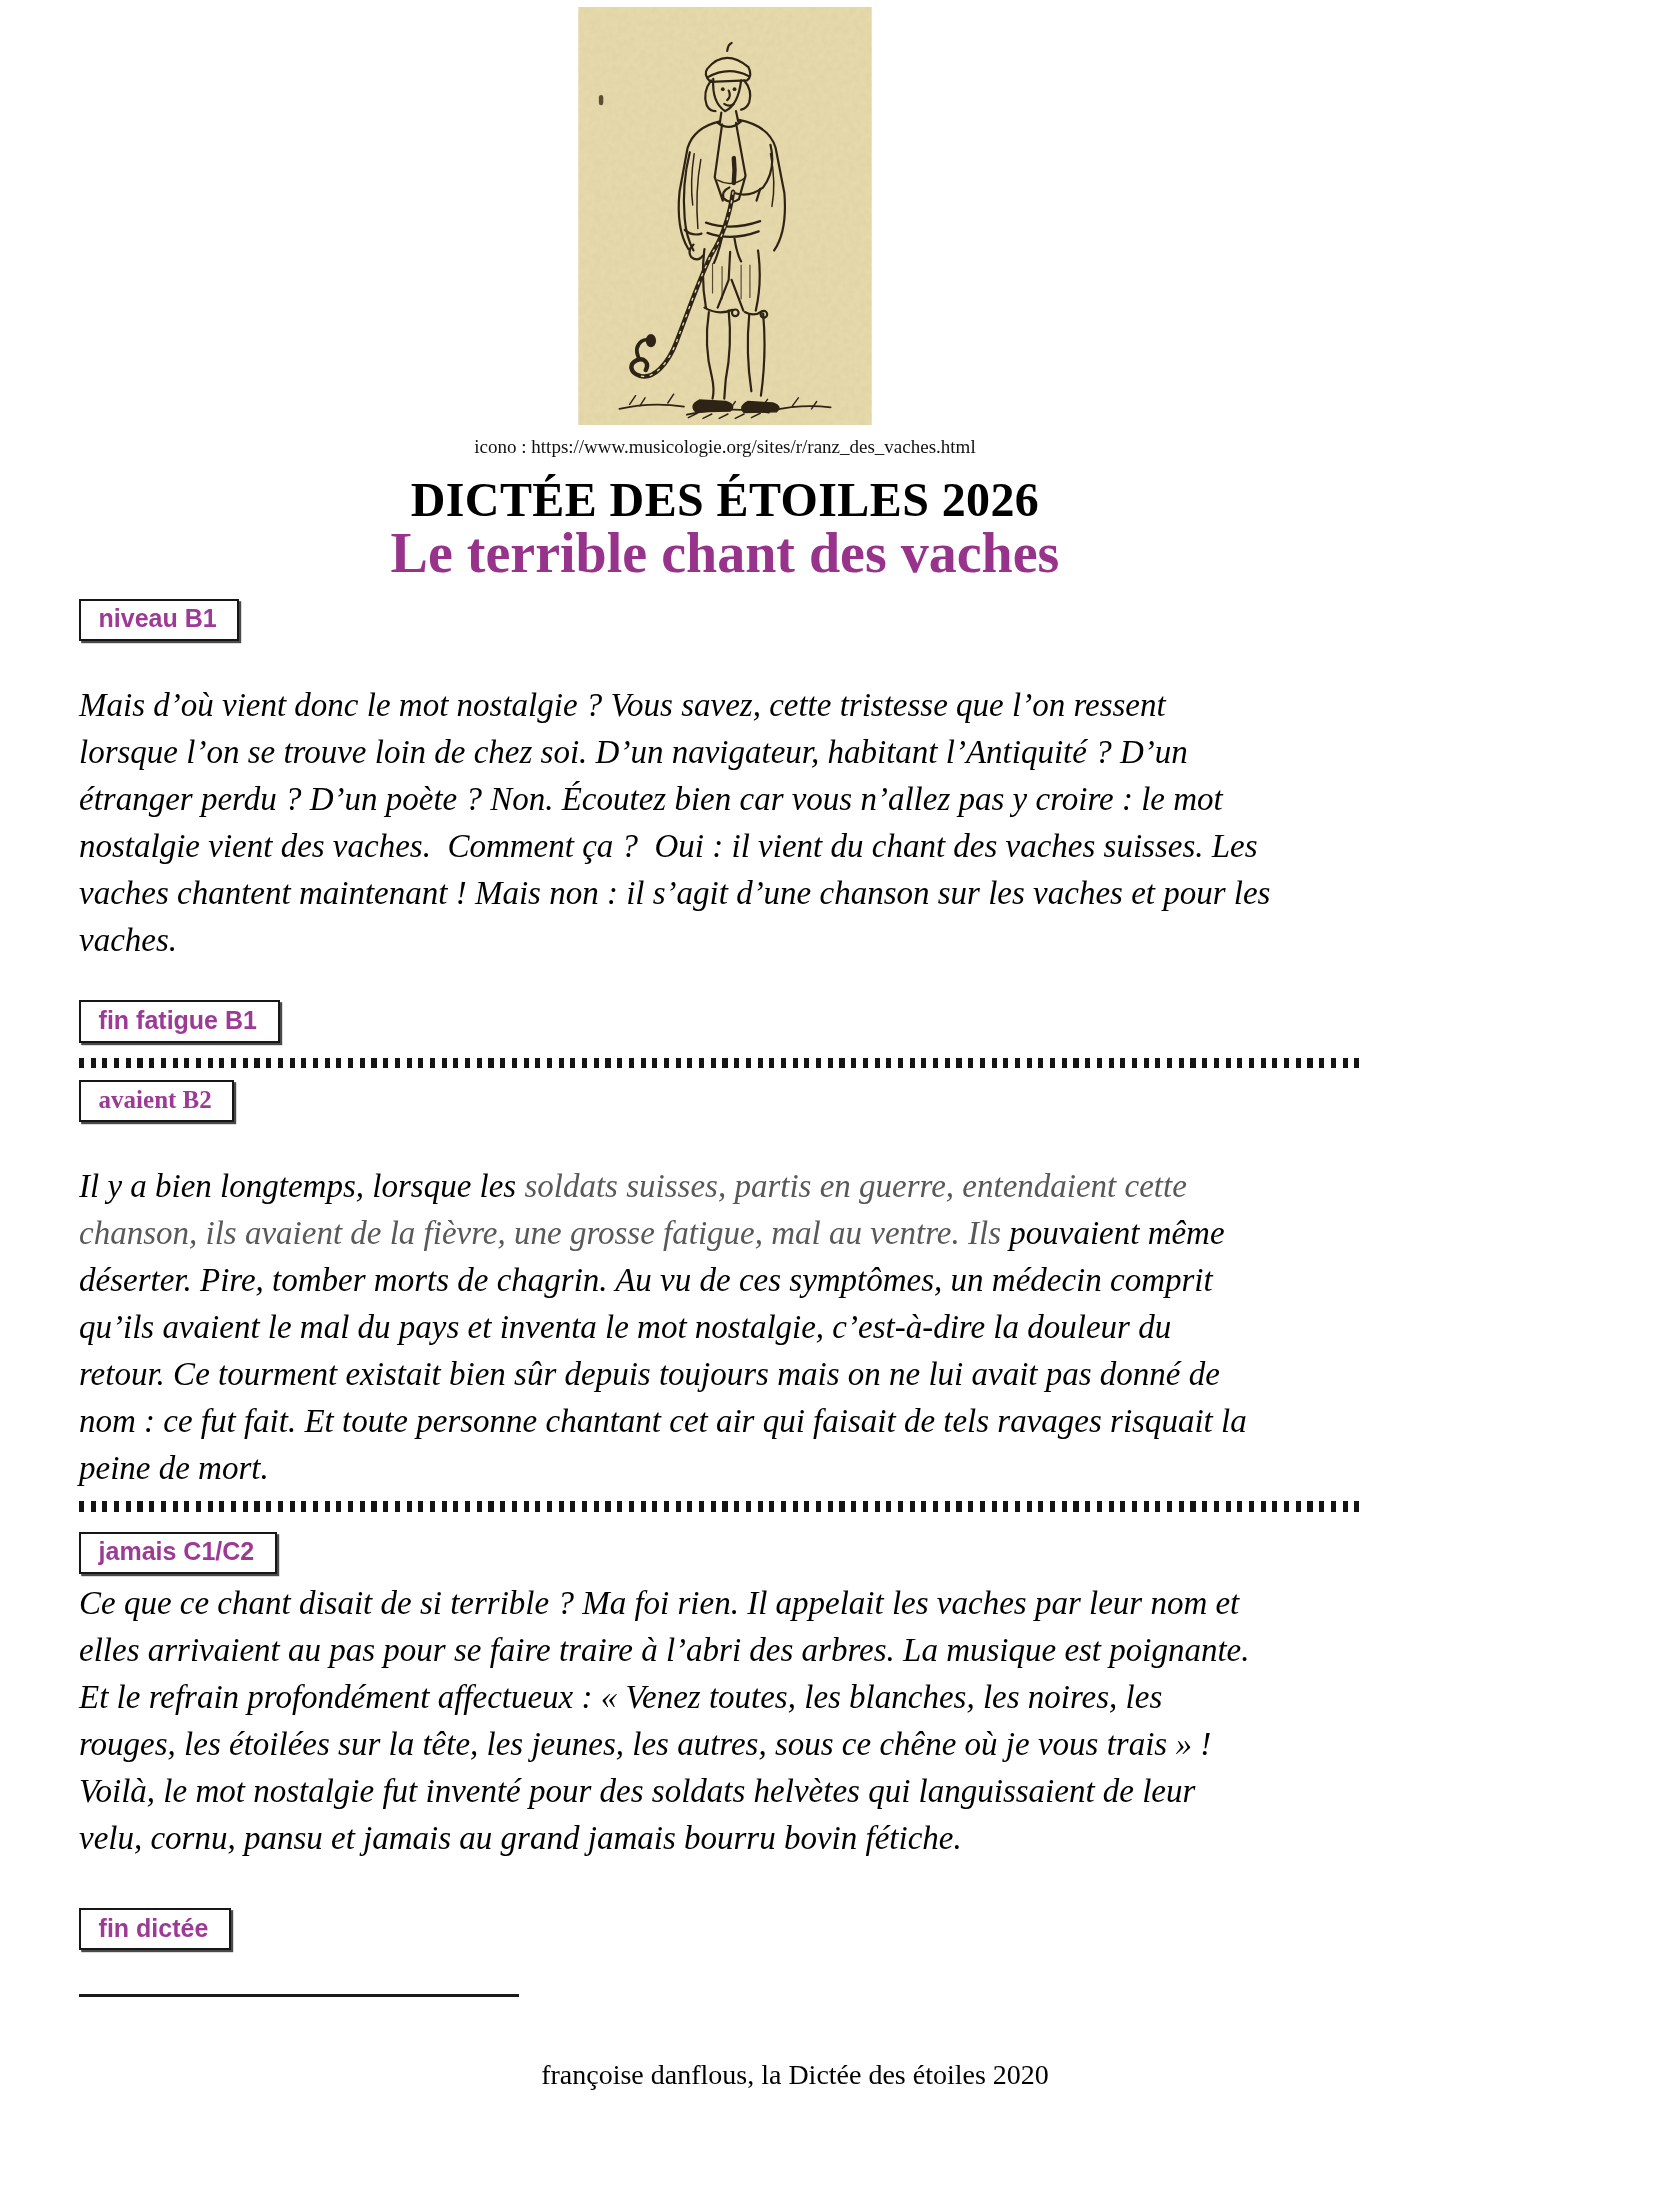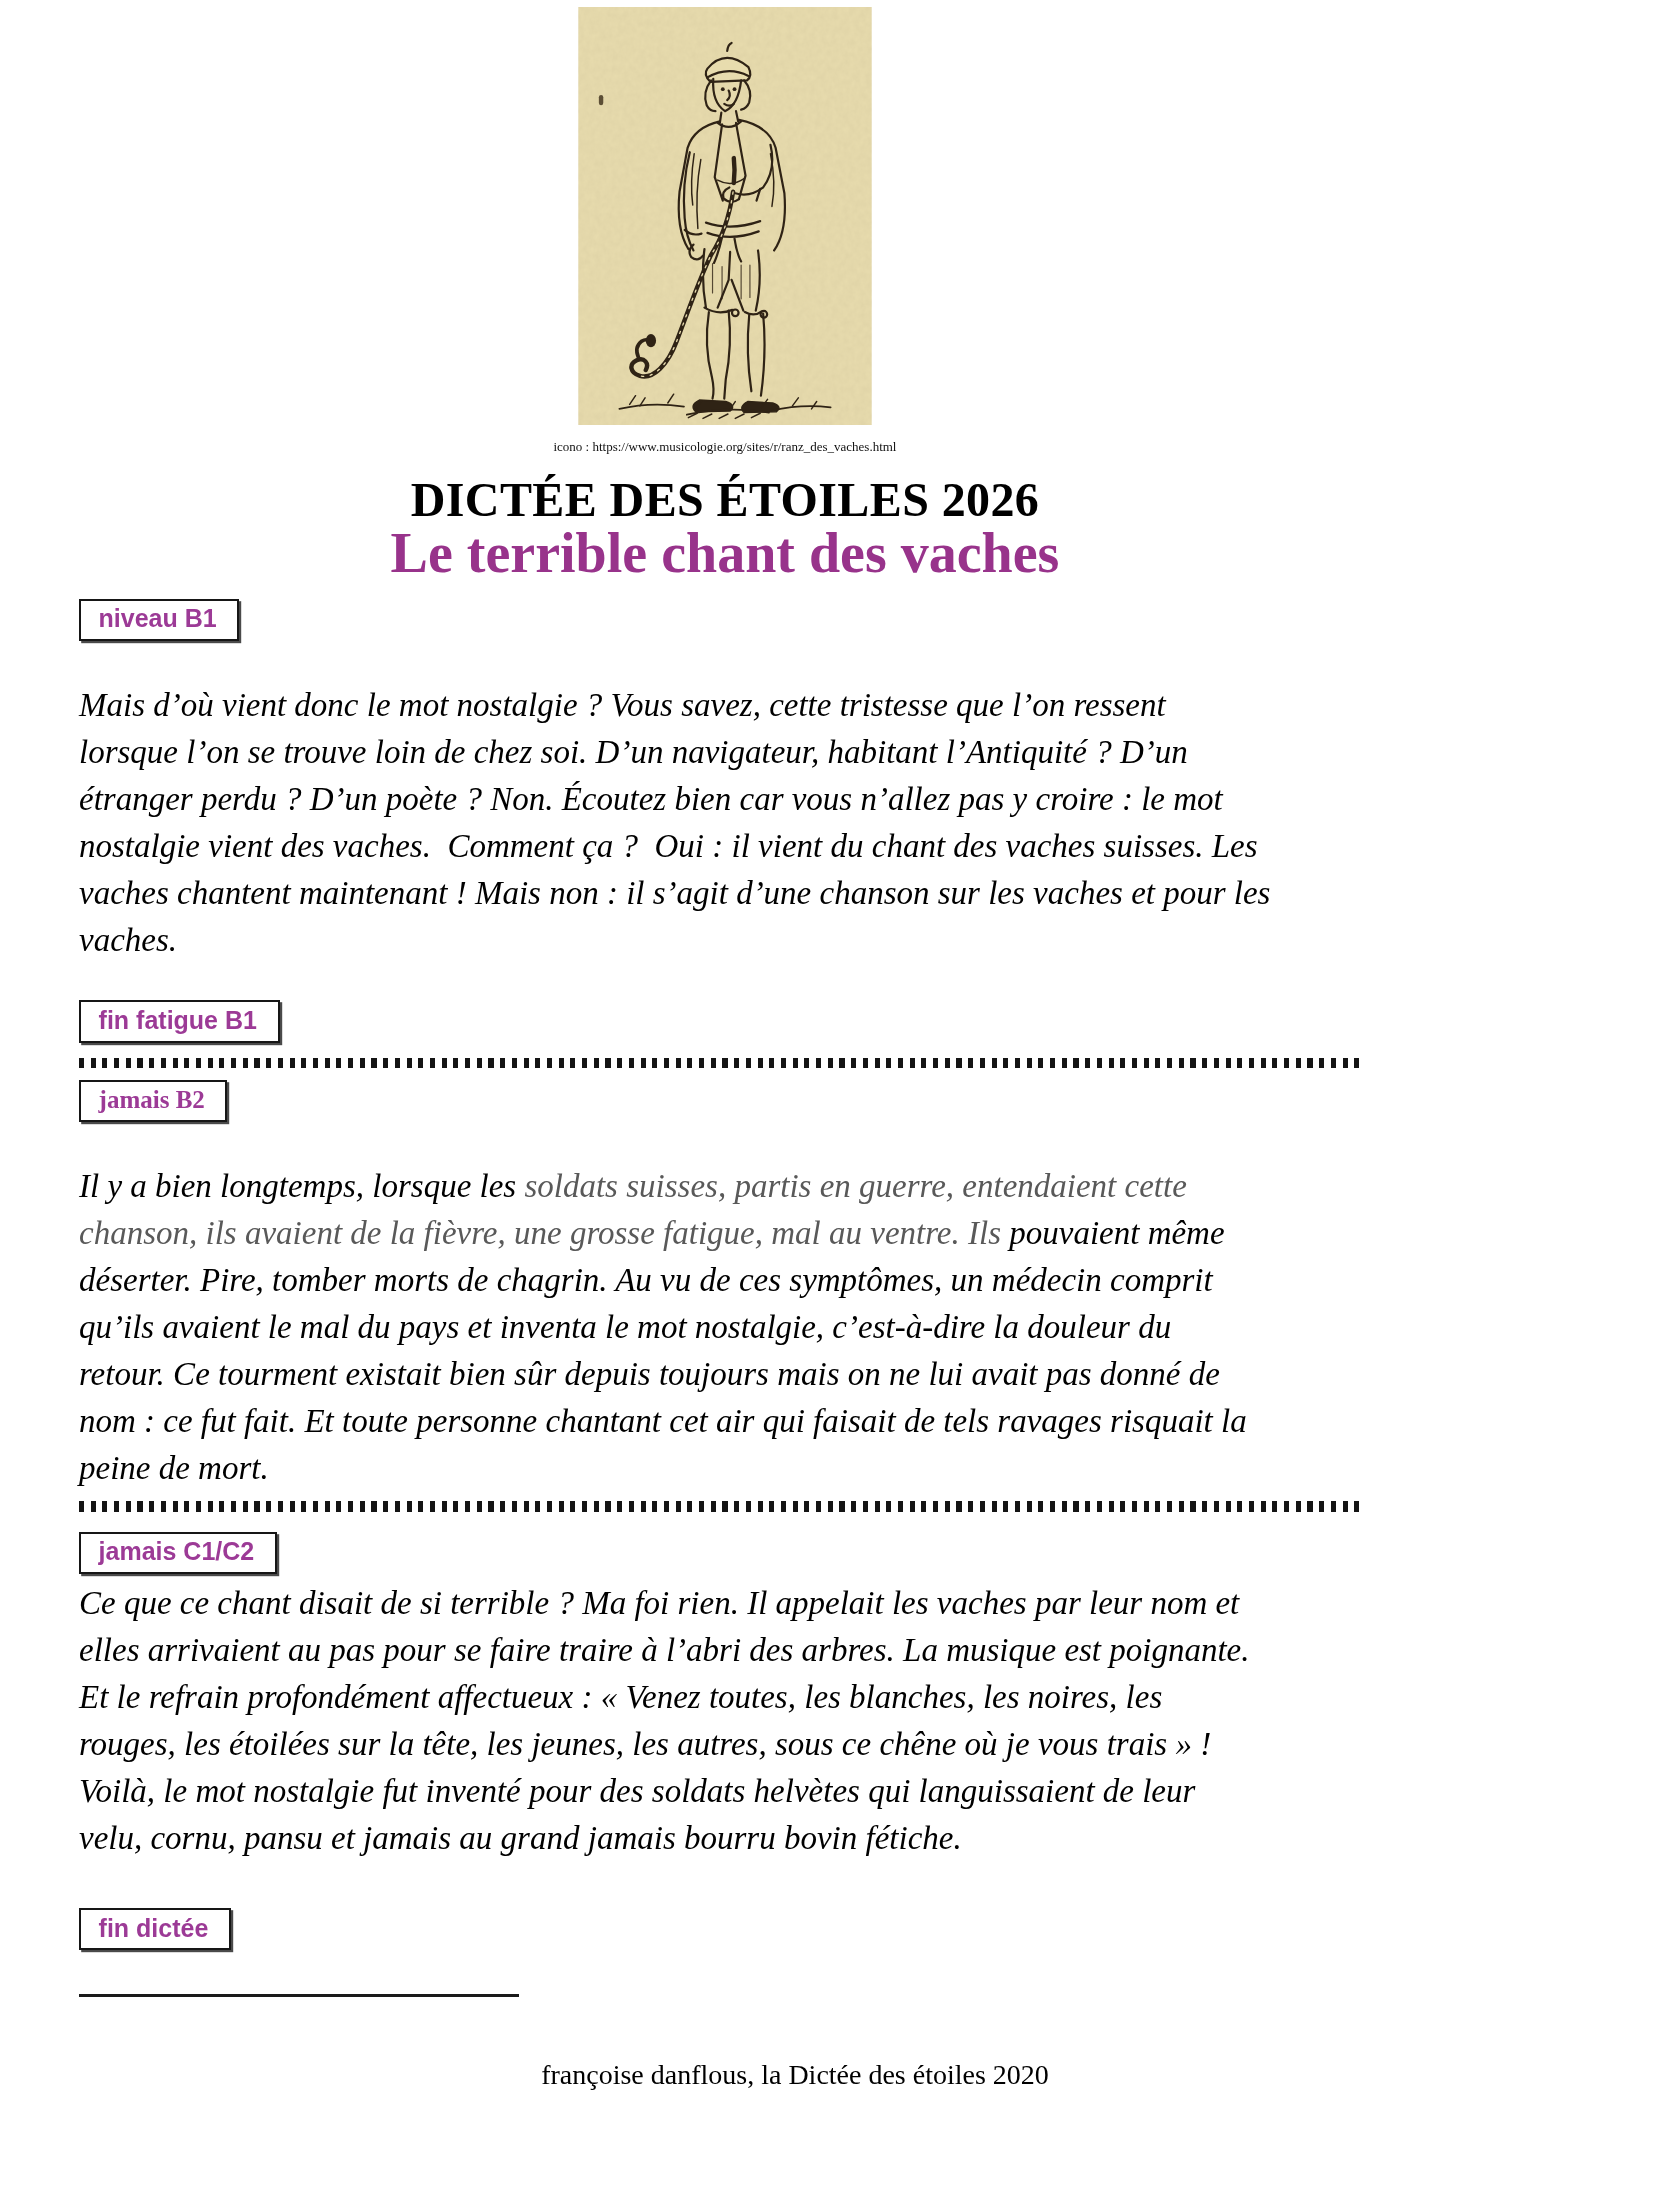--- a/index.html
+++ b/index.html
@@ -3,21 +3,21 @@
 <meta charset="utf-8">
 <style>
   html,body{margin:0;padding:0;background:#ffffff;}
   .page{
     width:1678px;height:2194px;background:#fff;overflow:hidden;position:relative;
     font-family:"Liberation Serif","DejaVu Serif",serif;color:#000;
   }
   
   .doc-header{margin-left:79px;width:1292px;text-align:center;padding-top:7.3px;}
   .hero{width:294px;height:418px;display:block;margin:0 auto;}
-  .caption{font-size:13px;line-height:25px;margin-top:8.8px;color:#111;}
+  .caption{font-size:19px;line-height:25px;margin-top:8.8px;color:#111;}
   h1.doc-title{font-size:48px;line-height:46px;margin:17.6px 0 0;font-weight:bold;letter-spacing:0.4px;}
   h2.doc-subtitle{font-size:56px;line-height:59px;margin:1.5px 0 0;font-weight:bold;color:var(--magenta,#98338b);}
   
   #sections{margin-left:79px;width:1432px;font-size:33px;line-height:47px;}
   .para{margin:0;white-space:pre;font-style:italic;}
   .run{color:#000;}
   .run.gray{color:var(--gray,#595959);}
   .badge-wrap{margin:0;}
   .badge{
     display:inline-block;border:2.2px solid #161616;background:#fff;
@@ -140,21 +140,21 @@
   <main id="sections">
       <div class="badge-wrap"><span class="badge">niveau B1</span></div>
       <p class="para"><span class="run">Mais d’où vient donc le mot nostalgie ? Vous savez, cette tristesse que l’on ressent
 lorsque l’on se trouve loin de chez soi. D’un navigateur, habitant l’Antiquité ? D’un
 étranger perdu ? D’un poète ? Non. Écoutez bien car vous n’allez pas y croire : le mot
 nostalgie vient des vaches.  Comment ça ?  Oui : il vient du chant des vaches suisses. Les
 vaches chantent maintenant ! Mais non : il s’agit d’une chanson sur les vaches et pour les
 vaches.</span></p>
       <div class="badge-wrap"><span class="badge">fin fatigue B1</span></div>
       <div class="dotted"></div>
-      <div class="badge-wrap"><span class="badge serif">jamais B2</span></div>
+      <div class="badge-wrap"><span class="badge serif">avaient B2</span></div>
       <p class="para"><span class="run">Il y a bien longtemps, lorsque les </span><span class="run gray">soldats suisses, partis en guerre, entendaient cette
 chanson, ils avaient de la fièvre, une grosse fatigue, mal au ventre. Ils </span><span class="run">pouvaient même
 déserter. Pire, tomber morts de chagrin. Au vu de ces symptômes, un médecin comprit
 qu’ils avaient le mal du pays et inventa le mot nostalgie, c’est-à-dire la douleur du
 retour. Ce tourment existait bien sûr depuis toujours mais on ne lui avait pas donné de
 nom : ce fut fait. Et toute personne chantant cet air qui faisait de tels ravages risquait la
 peine de mort.</span></p>
       <div class="dotted"></div>
       <div class="badge-wrap"><span class="badge">jamais C1/C2</span></div>
       <p class="para"><span class="run">Ce que ce chant disait de si terrible ? Ma foi rien. Il appelait les vaches par leur nom et

